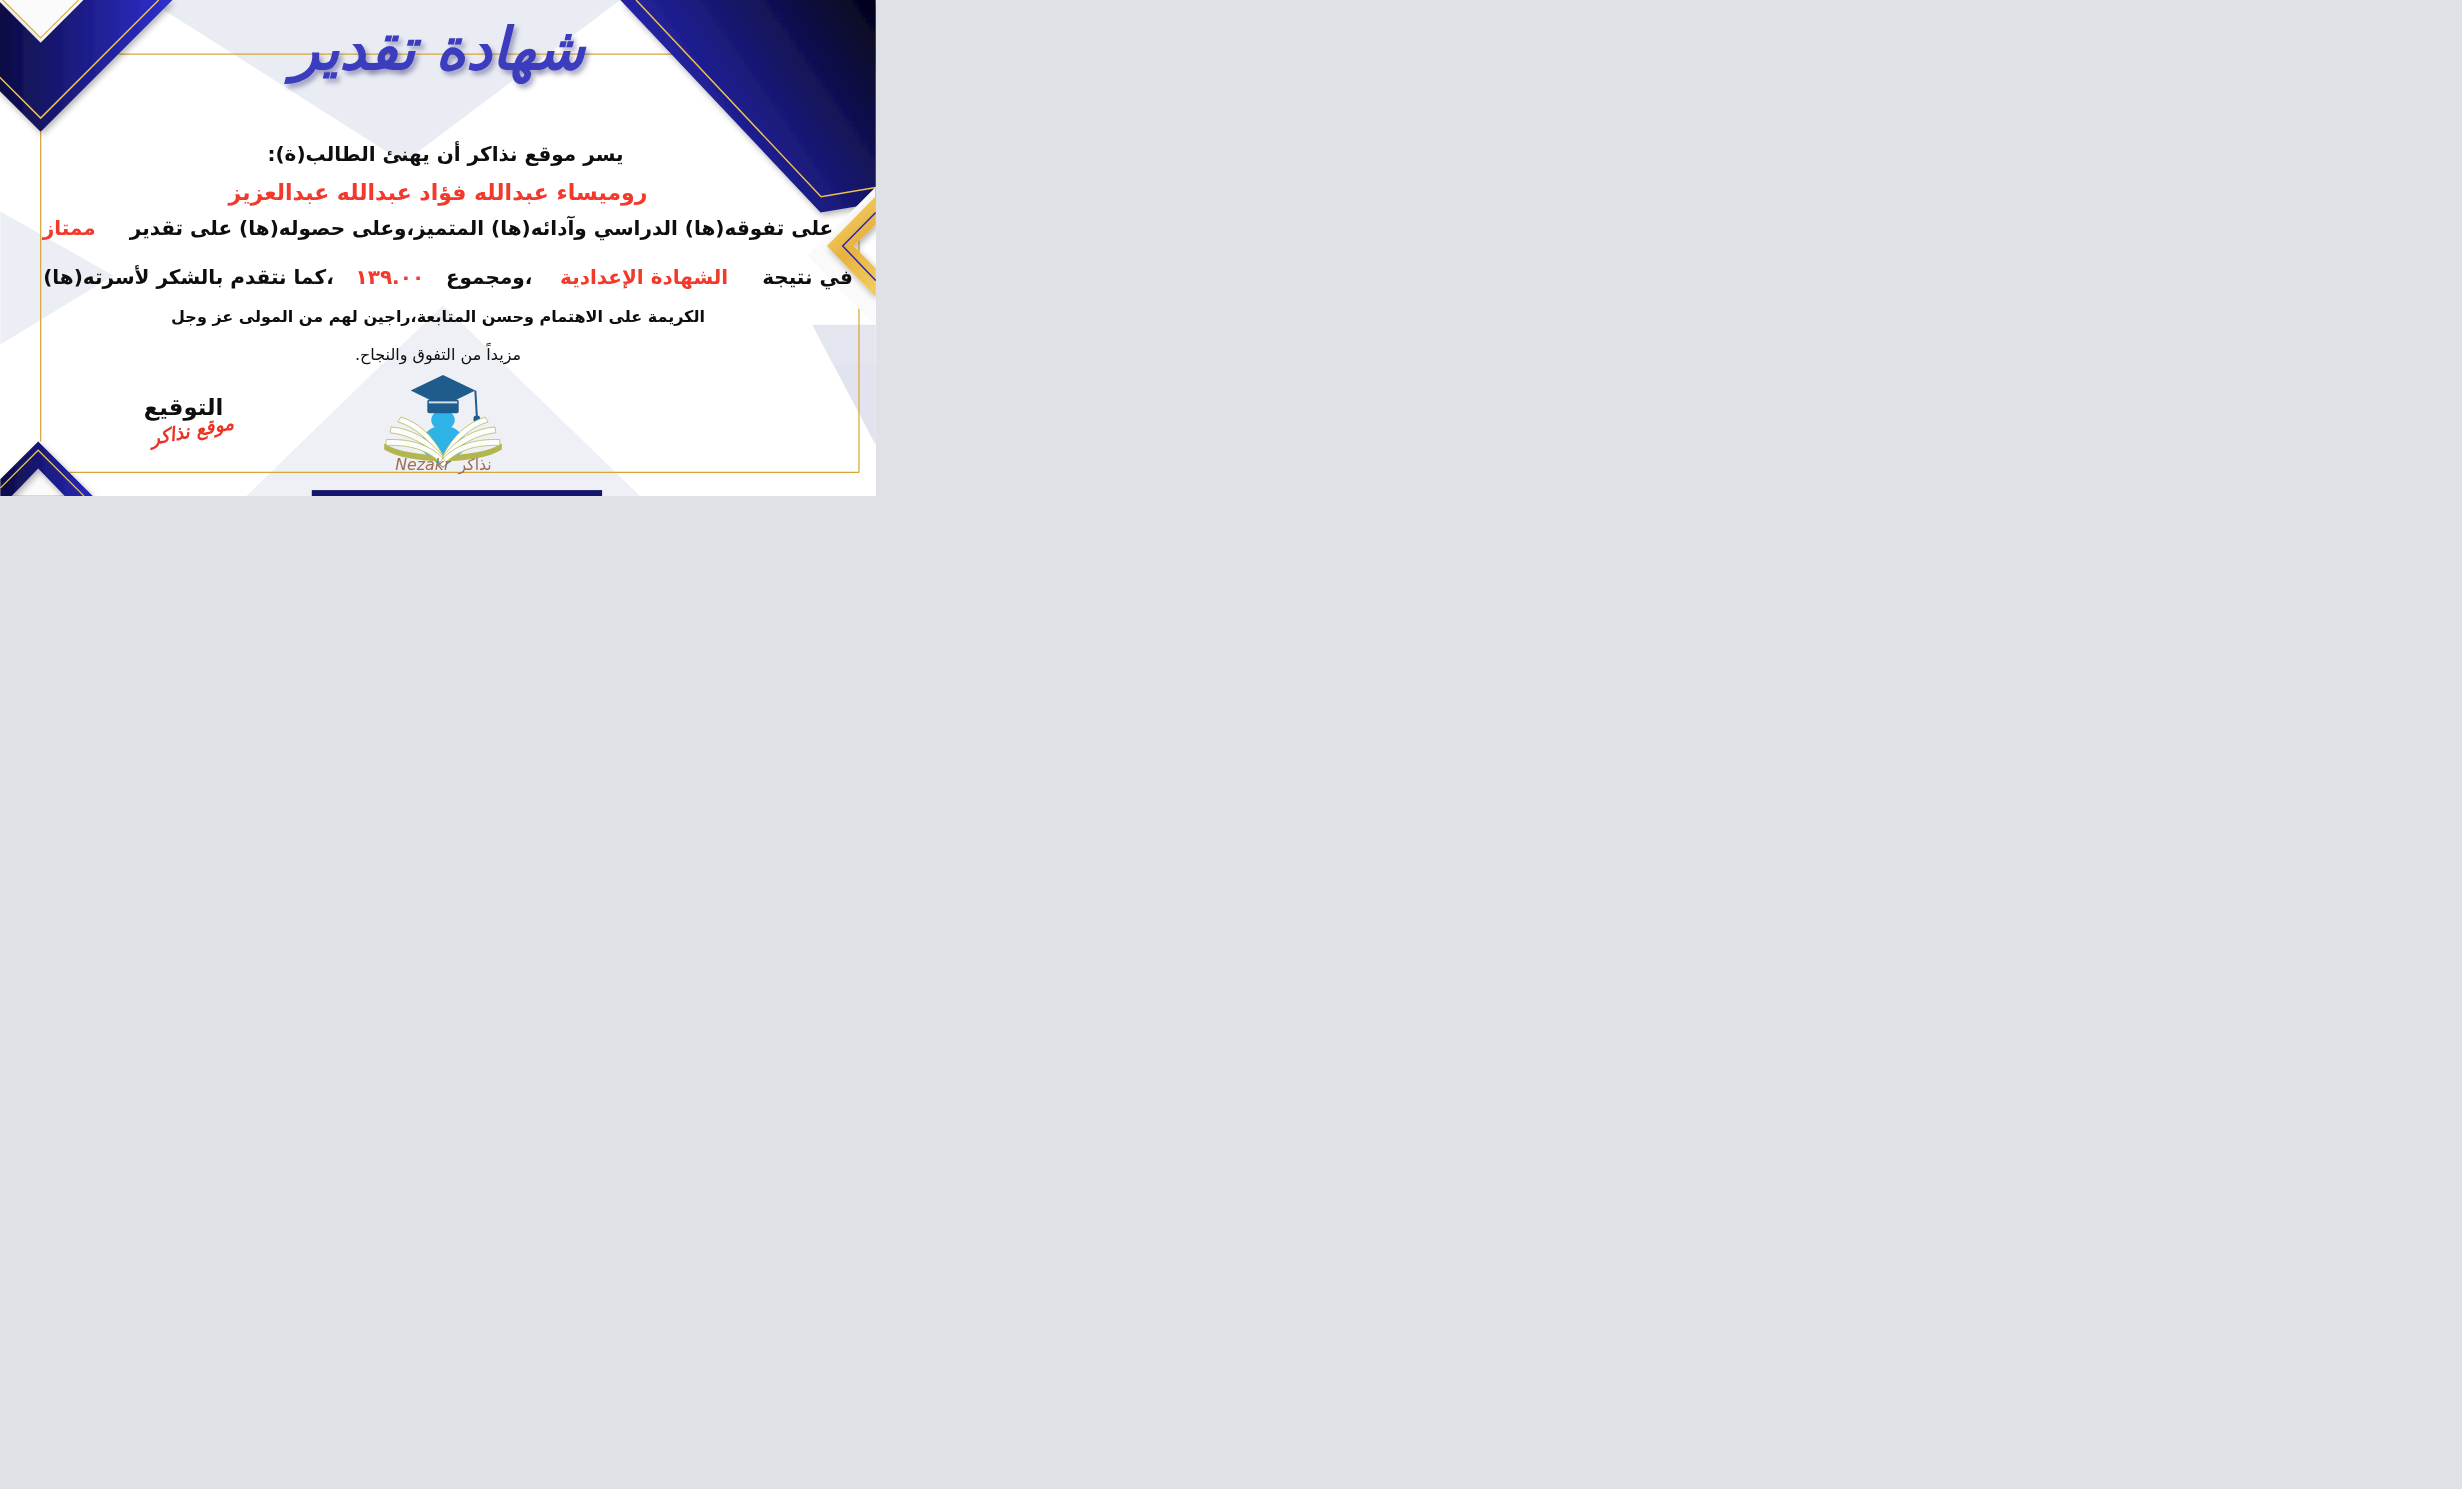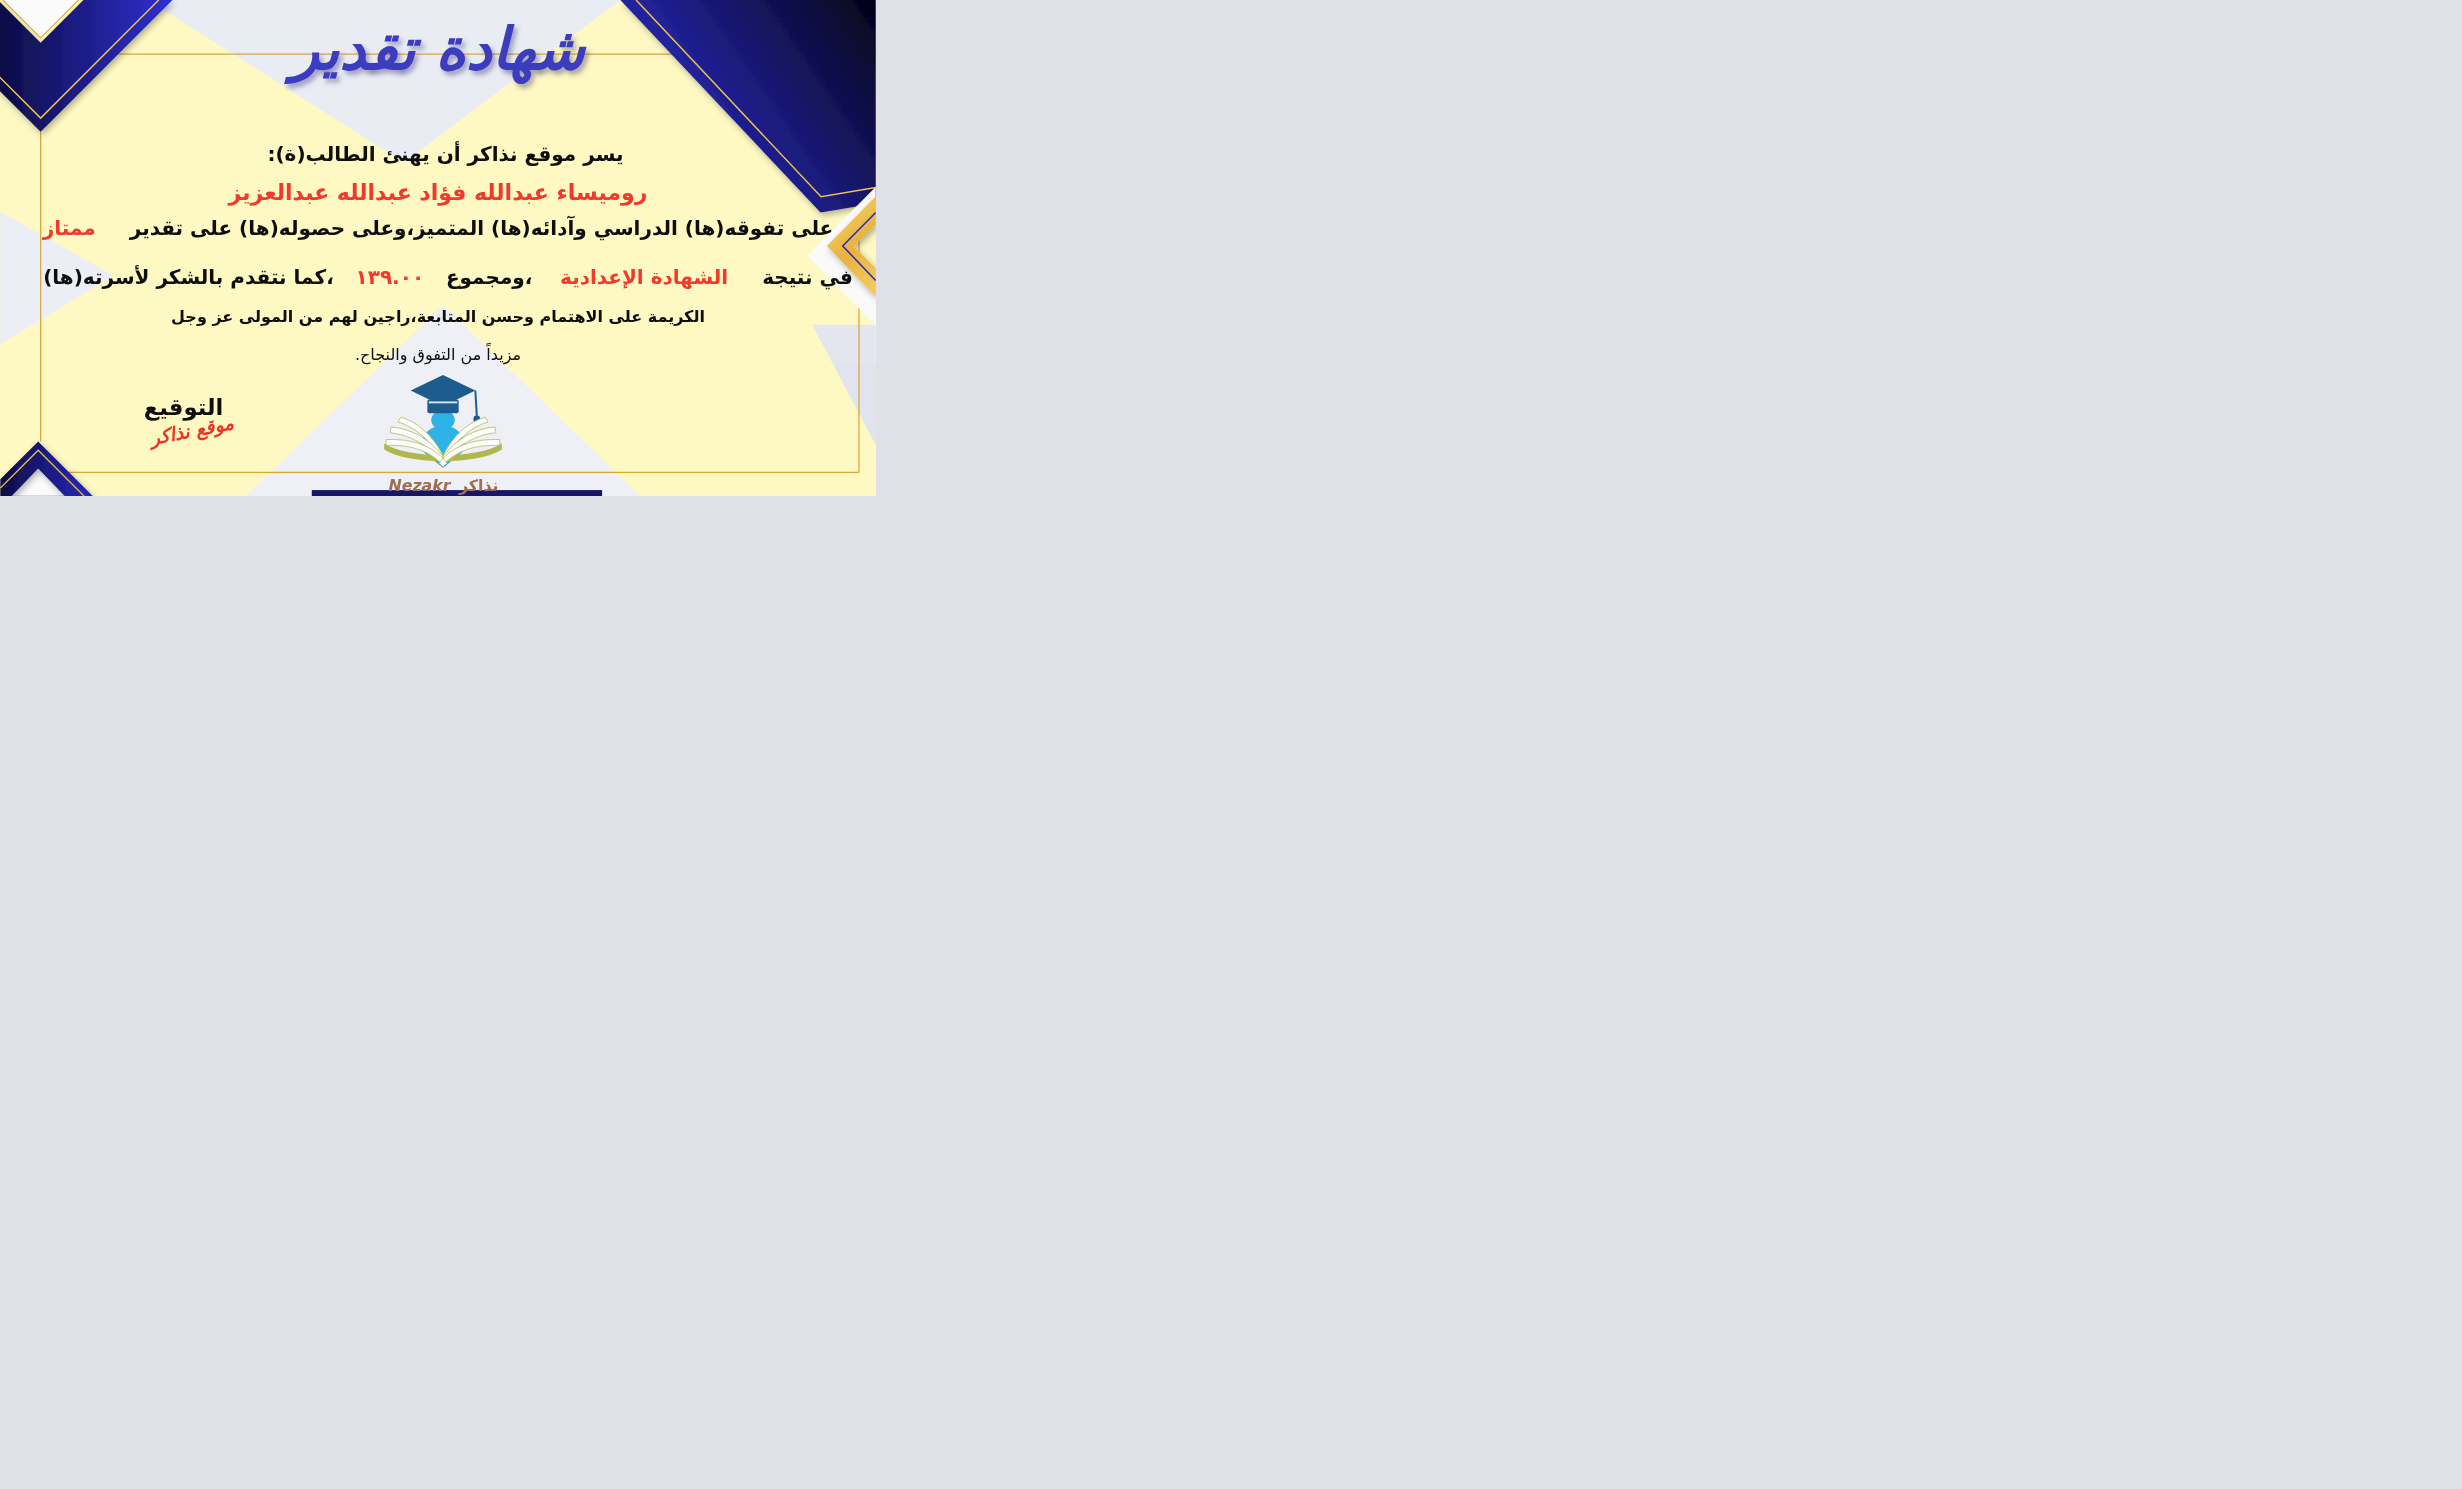--- a/index.html
+++ b/index.html
@@ -1,18 +1,18 @@
 <!DOCTYPE html>
 <html style="font-size:7.9px"><head>
 <meta charset="utf-8">
 <style>
   html,body{margin:0;padding:0;background:#dfe1e6;}
   .stage{
     position:relative;width:876px;height:496px;overflow:hidden;
-    background:#fef9c3;
+    background:#ffffff;
     font-family:"DejaVu Sans",sans-serif;
   }
   .stage svg.deco{position:absolute;left:0;top:0;z-index:0;}
   .txt{position:absolute;left:0;right:0;text-align:center;direction:rtl;z-index:2;color:#0e0e0e;}
   .title{
     top:14.8px;font-size:58px;font-weight:bold;font-style:italic;color:#3c3cbe;
     text-shadow:3px 3.9px 4.9px rgba(30,30,100,.38);
   }
   .l1{top:142px;font-size:20px;font-weight:700;padding-left:15px;}
   .l2{top:180px;font-size:22px;font-weight:800;color:#f2392b;}
@@ -23,22 +23,22 @@
   .red{color:#f2392b;}
   .gap-lg{margin-right:27px;}
   .gap-md{margin-right:20.7px;}
   .gap-sm{margin-right:14.8px;}
   .sig-label{position:absolute;left:122px;top:386px;width:123px;text-align:center;
     direction:rtl;font-size:22.7px;font-weight:800;color:#0e0e0e;z-index:2;margin-top:8px;}
   .sig-script{position:absolute;left:123px;top:420px;width:138px;text-align:center;
     direction:rtl;font-size:18.7px;font-weight:600;font-style:italic;color:#ea3425;
     transform:rotate(-11deg);z-index:2;}
   .logo{position:absolute;left:379px;top:372px;width:128px;height:98px;z-index:2;}
-  .logo-text{position:absolute;left:360px;top:476px;width:167px;text-align:center;
-    direction:ltr;font-size:15.8px;font-weight:700;color:#9c6f54;z-index:3;}
+  .logo-text{position:absolute;left:360px;top:455px;width:167px;text-align:center;
+    direction:ltr;font-size:15.8px;font-weight:400;color:#9c6f54;z-index:3;}
   .logo-text .latin{font-style:italic;margin-right:3px;}
 </style>
 </head>
 <body>
 
 <div class="stage">
 
   <svg class="deco" width="876" height="496" viewBox="0 0 1779 1008">
     <defs>
       <linearGradient id="gradTL" gradientUnits="userSpaceOnUse" x1="0" y1="130" x2="350" y2="130">

